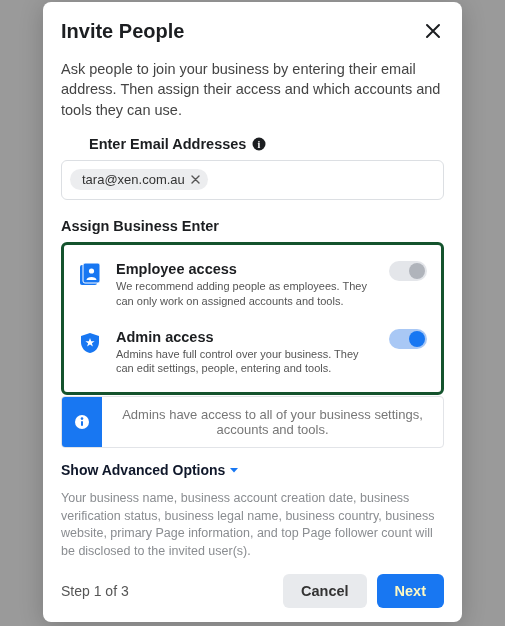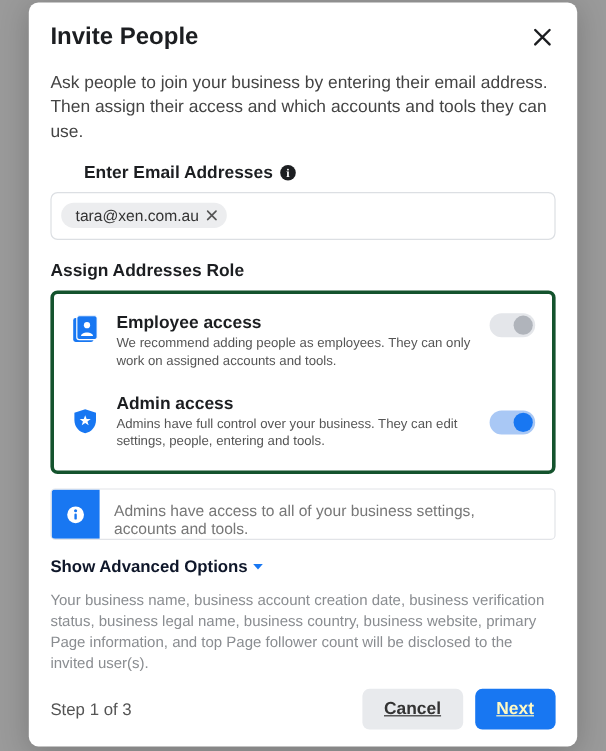--- a/index.html
+++ b/index.html
@@ -8,21 +8,21 @@
       background: #9a9a9a;
       width: 505px;
       height: 626px;
       overflow: hidden;
       display: flex;
       align-items: flex-start;
       justify-content: center;
     }
     .modal {
       background: #fff;
-      width: 457px;
+      width: 419px;
       height: 620px;
       border-radius: 8px;
       margin-top: 2px;
       padding: 18px 18px 14px 18px;
       display: flex;
       flex-direction: column;
       position: relative;
       box-shadow: 0 4px 24px rgba(0,0,0,.2);
     }
     .header {
@@ -94,21 +94,21 @@
       margin-top: 8px;
       border: 3px solid #14532d;
       border-radius: 6px;
       padding: 16px 14px 16px 14px;
     }
     .role {
       display: flex;
       gap: 14px;
       align-items: flex-start;
     }
-    .role + .role { margin-top: 20px; align-items: center; }
+    .role + .role { margin-top: 20px; }
     .role-icon { flex: 0 0 24px; margin-top: 2px; }
     .role-body { flex: 1; }
     .role-title { font-weight: 700; font-size: 14.5px; color: #1c1e21; margin-bottom: 2px; }
     .role-desc { font-size: 11px; color: #555; line-height: 1.35; }
     .toggle {
       flex: 0 0 38px;
       height: 20px;
       border-radius: 999px;
       position: relative;
       cursor: pointer;
@@ -120,25 +120,26 @@
       top: 2px;
       width: 16px;
       height: 16px;
       border-radius: 50%;
     }
     .toggle-off { background: #e4e6ea; }
     .toggle-off .knob { right: 2px; background: #b0b4bb; }
     .toggle-on { background: #a9c8f5; }
     .toggle-on .knob { right: 2px; background: #1877f2; }
     .info-bar {
-      margin-top: 12px;
+      margin-top: 1px;
       display: flex;
       border: 1px solid #e2e4e8;
       border-radius: 4px;
       overflow: hidden;
+      text-align: center;
     }
     .info-icon-box {
       background: #1877f2;
       width: 40px;
       display: flex;
       align-items: center;
       justify-content: center;
       flex-shrink: 0;
     }
     .info-text {
@@ -181,21 +182,20 @@
       display: flex;
       gap: 10px;
     }
     .btn {
       border-radius: 6px;
       padding: 9px 18px;
       font-size: 14.5px;
       font-weight: 600;
       cursor: pointer;
       border: none;
-      text-decoration: underline;
     }
     .btn-cancel { background: #e8eaed; color: #333; }
     .btn-next { background: #1877f2; color: #fef9c3; }
   </style>
 </head>
 <body>
 
 <div class="modal">
 
   <div class="header">
@@ -221,21 +221,21 @@
     <span class="chip">
       <span>tara@xen.com.au</span>
       <button class="chip-x">
         <svg width="9" height="9" viewBox="0 0 9 9">
             <path d="M1 1 L8 8 M8 1 L1 8" stroke="#555" stroke-width="1.4" stroke-linecap="round"></path>
           </svg>
       </button>
     </span>
   </div>
 
-  <div class="section-label">Assign Addresses Role</div>
+  <div class="section-label">Assign Business Enter</div>
 
   <div class="roles">
 
     <div class="role">
       <div class="role-icon">
         <svg width="24" height="24" viewBox="0 0 24 24">
             <rect x="2" y="2" width="17" height="20" rx="2" fill="#1877f2"></rect>
             <rect x="5" y="0" width="17" height="20" rx="2" fill="#1877f2" stroke="#fff" stroke-width="1"></rect>
             <circle cx="13.5" cy="8" r="2.6" fill="#fff"></circle>
             <path d="M8.5 17 C8.5 13 18.5 13 18.5 17 Z" fill="#fff"></path>

